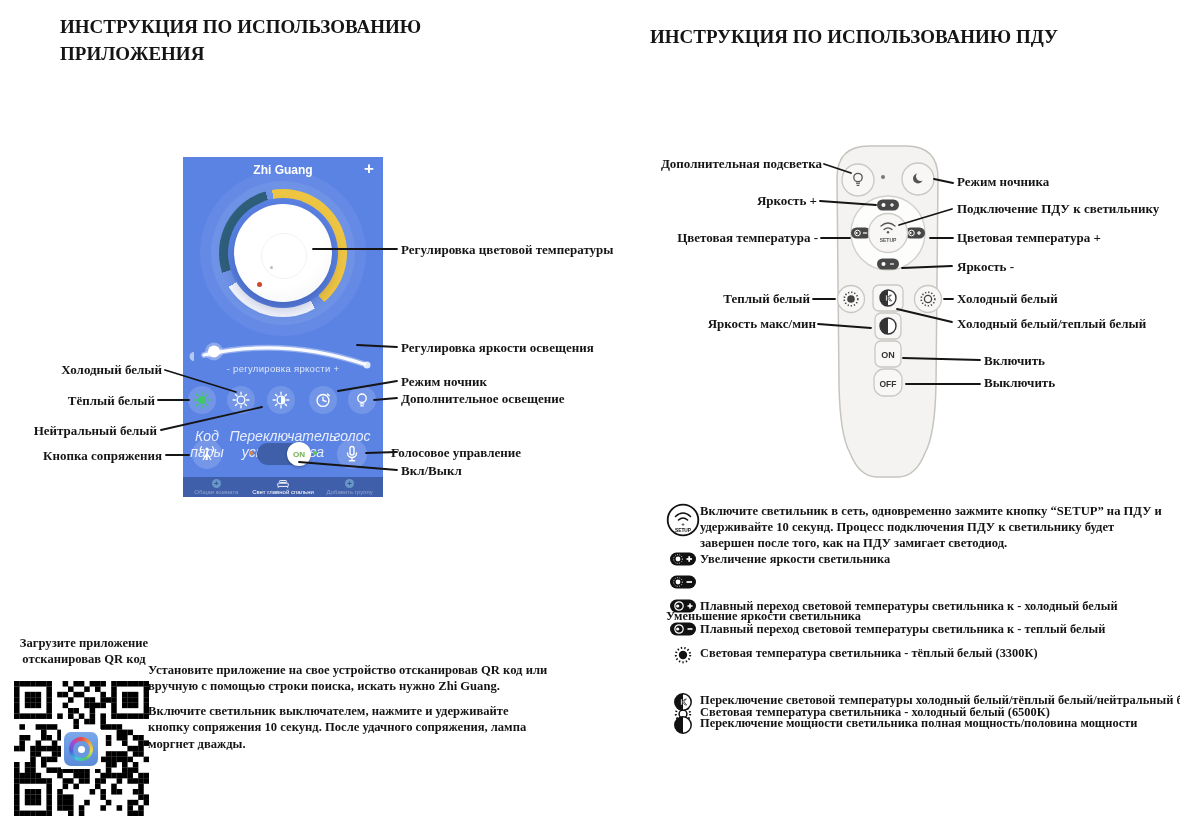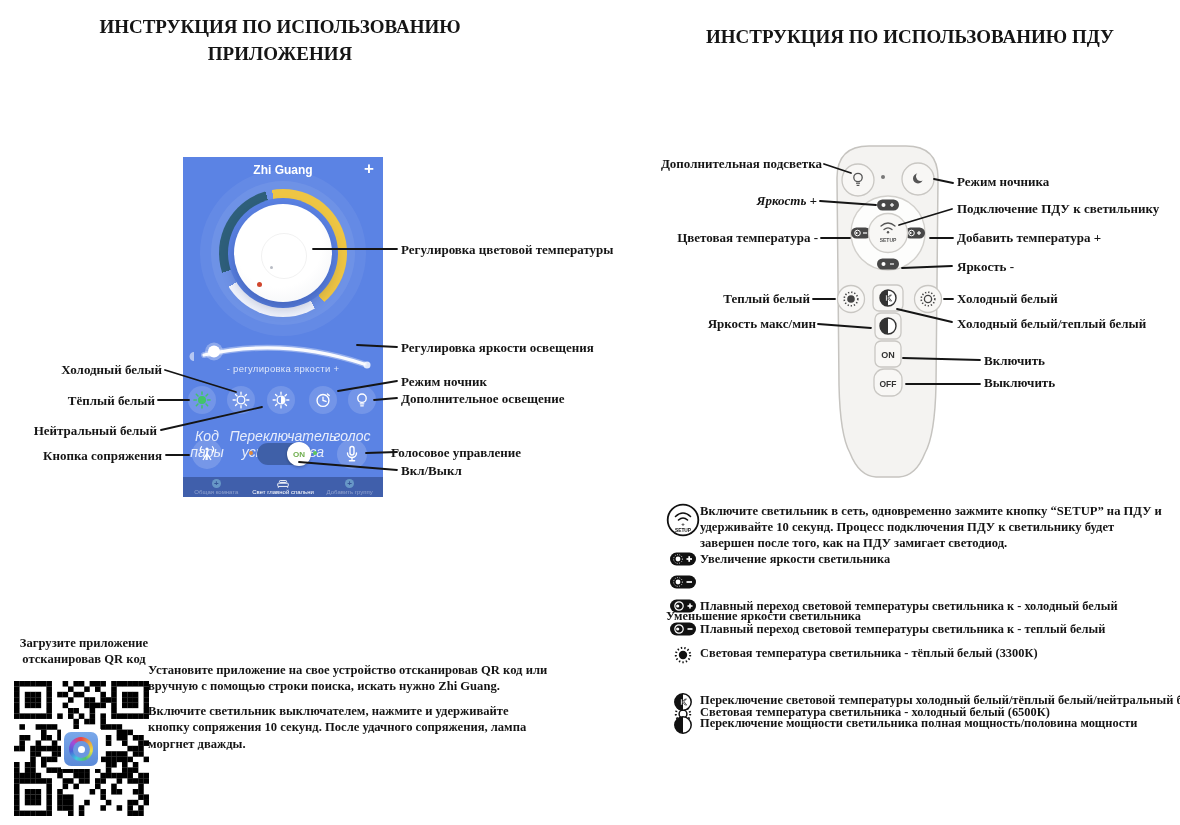--- a/index.html
+++ b/index.html
@@ -1,18 +1,18 @@
 <!DOCTYPE html>
 <html style="--phone-blue: #5b83e4; --accent-gold: #eec543; --ring-teal: #2e5f7a; --icon-green: #42c46a; --toggle-track: #3f60a8; --toggle-on-text: #6fae4e; --line-black: #151515;"><head>
 <meta charset="utf-8">
 <style>
   html,body{margin:0;padding:0;background:#fff;}
   #stage{position:relative;width:1180px;height:825px;background:#fff;overflow:hidden;
          font-family:"Liberation Serif",serif;color:#151515;}
-  .title{position:absolute;font-weight:bold;font-size:19px;text-align:center;line-height:1.4;}
+  .title{position:absolute;font-weight:bold;font-size:19px;text-align:left;line-height:1.4;}
   .lbl{position:absolute;font-weight:bold;font-size:13px;white-space:nowrap;}
   .r{text-align:right;}
   
   #phone{position:absolute;left:183px;top:157px;width:200px;height:340px;
          background:var(--phone-blue);font-family:"Liberation Sans",sans-serif;}
   .app-title{position:absolute;top:6px;left:0;right:0;text-align:center;color:#fff;
              font-size:12px;font-weight:bold;}
   .app-plus{position:absolute;top:2px;right:9px;color:#fff;font-size:17px;font-weight:bold;}
   .circ{position:absolute;border-radius:50%;}
   .dial-ring{background:conic-gradient(from 0deg,var(--accent-gold) 0deg 140deg,
@@ -322,27 +322,27 @@
   <div class="lbl r" style="left:28px;top:423px;width:129px;">Нейтральный белый</div>
   <div class="lbl r" style="left:33px;top:448px;width:129px;">Кнопка сопряжения</div>
   <div class="lbl" style="left:401px;top:242px;">Регулировка цветовой температуры</div>
   <div class="lbl" style="left:401px;top:340px;">Регулировка яркости освещения</div>
   <div class="lbl" style="left:401px;top:374px;">Режим ночник</div>
   <div class="lbl" style="left:401px;top:391px;">Дополнительное освещение</div>
   <div class="lbl" style="left:391px;top:445px;">Голосовое управление</div>
   <div class="lbl" style="left:401px;top:463px;">Вкл/Выкл</div>
 
   <div class="lbl r" style="left:637px;top:156px;width:185px;">Дополнительная подсветка</div>
-  <div class="lbl r" style="left:637px;top:193px;width:180px;font-style:italic;">Яркость +</div>
+  <div class="lbl r" style="left:637px;top:193px;width:180px;">Яркость +</div>
   <div class="lbl r" style="left:640px;top:230px;width:178px;">Цветовая температура -</div>
   <div class="lbl r" style="left:630px;top:291px;width:180px;">Теплый белый</div>
   <div class="lbl r" style="left:636px;top:316px;width:180px;">Яркость макс/мин</div>
   <div class="lbl" style="left:957px;top:174px;">Режим ночника</div>
   <div class="lbl" style="left:957px;top:201px;">Подключение ПДУ к светильнику</div>
-  <div class="lbl" style="left:957px;top:230px;">Добавить температура +</div>
+  <div class="lbl" style="left:957px;top:230px;">Цветовая температура +</div>
   <div class="lbl" style="left:957px;top:259px;">Яркость -</div>
   <div class="lbl" style="left:957px;top:291px;">Холодный белый</div>
   <div class="lbl" style="left:957px;top:316px;">Холодный белый/теплый белый</div>
   <div class="lbl" style="left:984px;top:353px;">Включить</div>
   <div class="lbl" style="left:984px;top:375px;">Выключить</div>
 
   <div class="legrow" style="left:666px;top:503px;">
     <div class="ic">
       <svg width="34" height="34" viewBox="0 0 34 34">
         <circle cx="17" cy="17" r="15.3" fill="none" stroke="#111" stroke-width="1.8"></circle>

